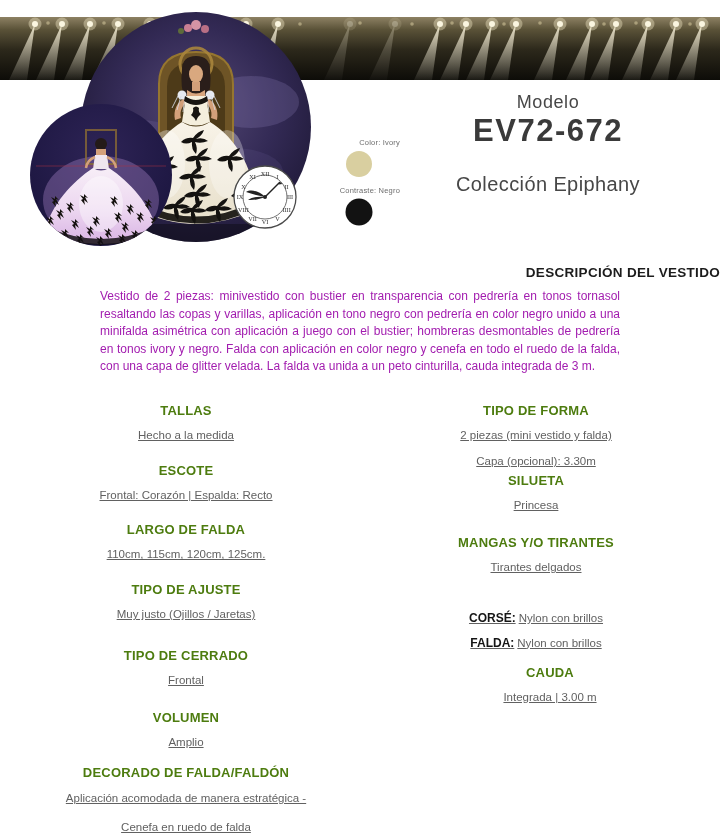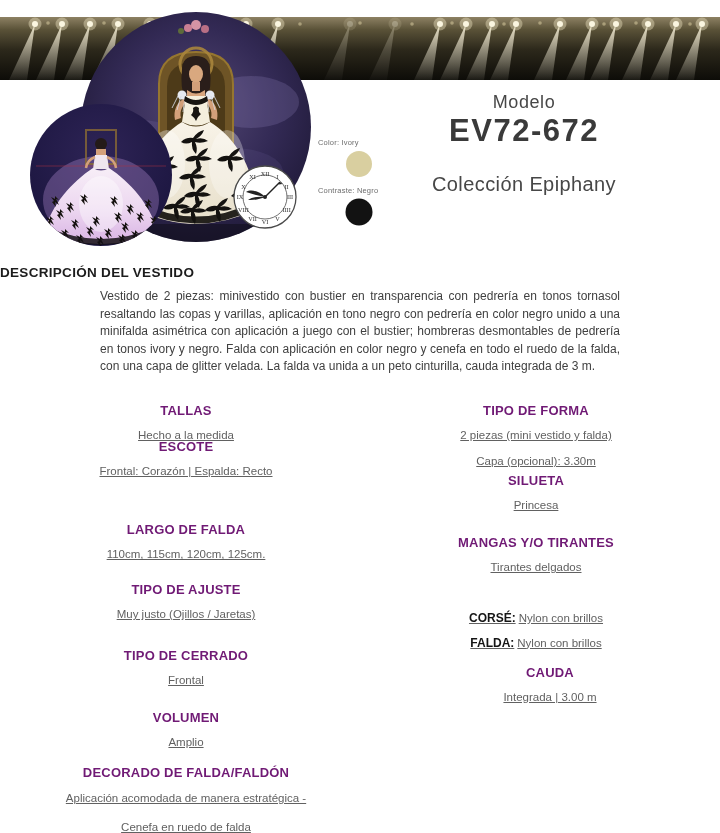--- a/index.html
+++ b/index.html
@@ -8,39 +8,39 @@
 
   
   .banner{position:absolute;left:0;top:17px;width:720px;height:63px;
           background:linear-gradient(180deg,#8d8163 0%,#5a5238 20%,#2c281b 52%,#0d0c08 100%);}
   .banner svg{display:block;width:720px;height:63px;}
   .photo-big{position:absolute;left:81px;top:12px;width:230px;height:230px;}
   .photo-small{position:absolute;left:30px;top:104px;width:142px;height:142px;}
   .clock{position:absolute;left:233px;top:165px;width:64px;height:64px;}
   .photo-big svg,.photo-small svg,.clock svg{display:block;width:100%;height:100%;}
 
-  .swatches{position:absolute;left:318px;top:138px;width:82px;text-align:left;}
+  .swatches{position:absolute;left:318px;top:138px;width:82px;text-align:right;}
   .swatch-label{font-size:7.5px;color:#6d6d6d;letter-spacing:.2px;}
   .swatch{margin:3px auto 8px;}
   .swatch svg{display:block;margin:0 auto;}
 
-  .title-block{position:absolute;left:394px;top:92px;width:260px;text-align:center;color:#474747;}
+  .title-block{position:absolute;left:418px;top:92px;width:260px;text-align:center;color:#474747;}
   .modelo{font-size:18px;letter-spacing:.6px;}
   .model-code{font-size:31px;font-weight:700;letter-spacing:1.5px;color:#3a3a3a;margin-top:0;}
   .collection{font-size:20px;margin-top:24px;letter-spacing:.4px;}
 
   
-  .desc-title{position:absolute;left:0;top:265px;width:720px;text-align:left;
+  .desc-title{position:absolute;left:0;top:265px;width:720px;text-align:right;
               font-size:13.5px;font-weight:700;color:#1c1c1c;letter-spacing:.3px;}
   .desc-body{position:absolute;left:100px;top:288px;width:520px;
-             font-size:12px;line-height:17.6px;color:#404040;text-align:justify;}
+             font-size:12px;line-height:17.6px;color:#a21caf;text-align:justify;}
 
   
   .spec{position:absolute;text-align:center;}
-  .spec h3{margin:0 0 7px 0;font-size:13px;font-weight:700;color:#701a75;letter-spacing:.2px;}
+  .spec h3{margin:0 0 7px 0;font-size:13px;font-weight:700;color:#4d7c0f;letter-spacing:.2px;}
   .spec p{margin:8px;font-size:11.5px;color:#616161;line-height:18px;text-decoration:underline;}
   .spec.loose p{line-height:21px;}
   .spec.kv p{line-height:16.5px;}
   .kv-label{font-weight:700;color:#151515;font-size:12px;margin-right:3px;}
 </style>
 </head>
 <body>
 
 <div class="page">
 
@@ -276,21 +276,21 @@
     <div class="collection">Colección Epiphany</div>
   </div>
 
   <div class="desc-title">DESCRIPCIÓN DEL VESTIDO</div>
   <div class="desc-body">Vestido de 2 piezas: minivestido con bustier en transparencia con pedrería en tonos tornasol resaltando las copas y varillas, aplicación en tono negro con pedrería en color negro unido a una minifalda asimétrica con aplicación a juego con el bustier; hombreras desmontables de pedrería en tonos ivory y negro. Falda con aplicación en color negro y cenefa en todo el ruedo de la falda, con una capa de glitter velada. La falda va unida a un peto cinturilla, cauda integrada de 3 m.</div>
 
   <div class="spec" style="left:26px;top:403px;width:320px">
     <h3>TALLAS</h3>
     <p>Hecho a la medida</p>
   </div>
-  <div class="spec" style="left:26px;top:439px;width:320px">
+  <div class="spec" style="left:26px;top:463px;width:320px">
     <h3>ESCOTE</h3>
     <p>Frontal: Corazón | Espalda: Recto</p>
   </div>
   <div class="spec" style="left:26px;top:522px;width:320px">
     <h3>LARGO DE FALDA</h3>
     <p>110cm, 115cm, 120cm, 125cm.</p>
   </div>
   <div class="spec" style="left:26px;top:582px;width:320px">
     <h3>TIPO DE AJUSTE</h3>
     <p>Muy justo (Ojillos / Jaretas)</p>

